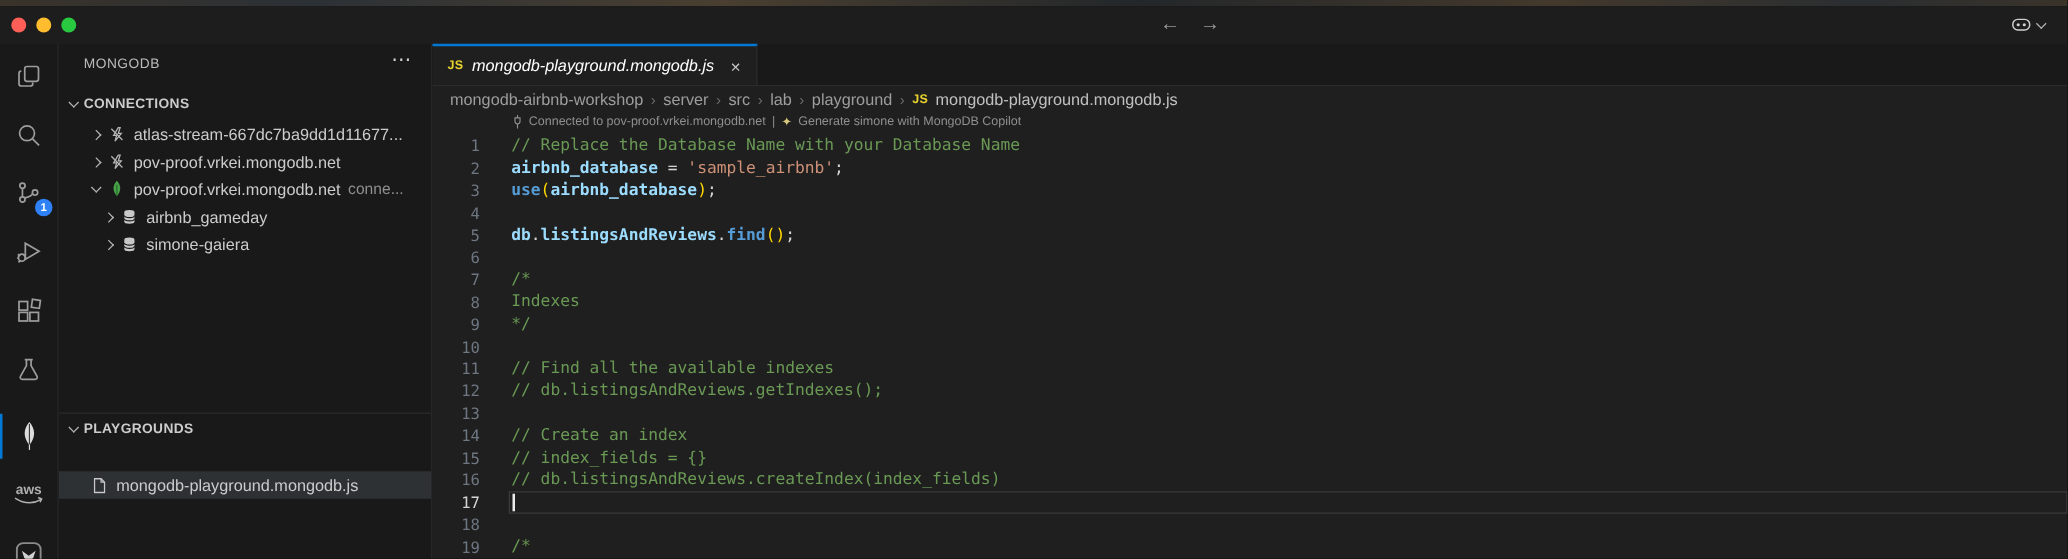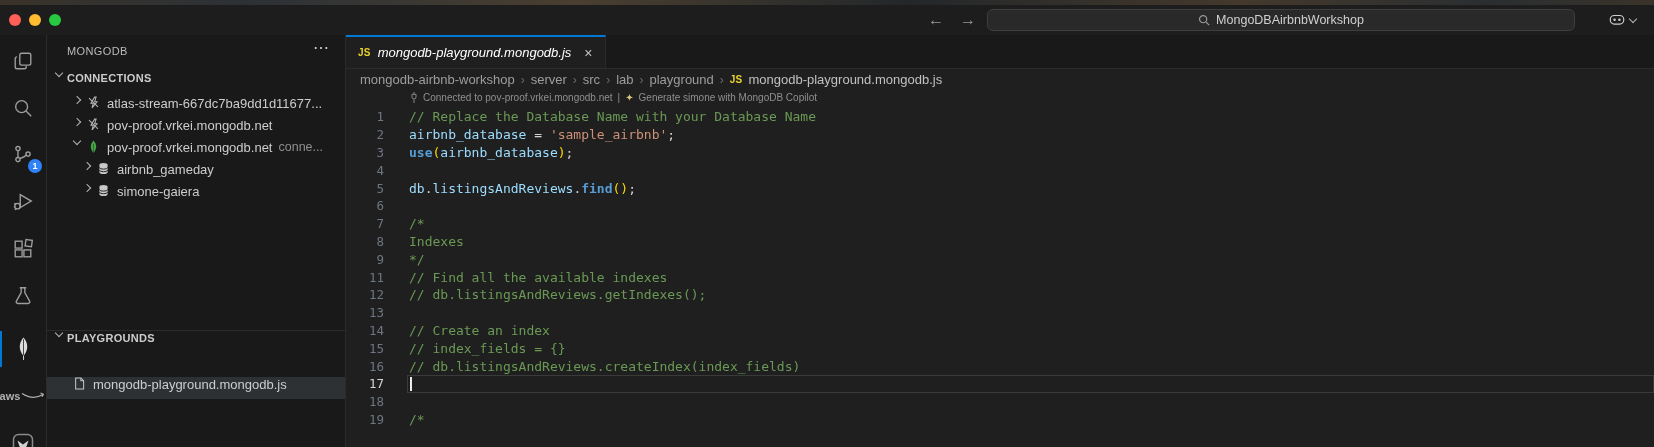--- a/index.html
+++ b/index.html
@@ -24,27 +24,27 @@
   .chev.down{transform:rotate(45deg);margin-top:-2px}
   
   .activitybar{position:absolute;left:0;top:35px;width:46px;bottom:0;background:#191919;
     border-right:1px solid #2b2b2b}
   .act-item{position:absolute;left:0;width:46px;height:42px;display:flex;align-items:center;
     justify-content:center;color:#9d9d9d}
   .act-item svg{stroke:#9d9d9d;fill:none;stroke-width:1.5}
   .act-item.active::before{content:"";position:absolute;left:0;top:3px;bottom:3px;width:2px;background:#0078d4}
   .badge{position:absolute;right:4px;bottom:3px;min-width:14px;height:14px;border-radius:8px;
     background:#2f81f7;color:#fff;font-size:9px;display:flex;align-items:center;justify-content:center;font-weight:700}
-  .aws-wrap{display:flex;flex-direction:row;align-items:center;color:#b0b0b0;font-size:11px;font-weight:700;line-height:10px}
+  .aws-wrap{display:flex;flex-direction:column;align-items:center;color:#b0b0b0;font-size:11px;font-weight:700;line-height:10px}
   
   .sidebar{position:absolute;left:47px;top:35px;width:298px;bottom:0;background:#191919;
     border-right:1px solid #2b2b2b;color:#cccccc;overflow:hidden}
   .sb-title{position:absolute;top:10px;left:20px;font-size:11px;color:#bbbbbb;letter-spacing:.4px}
   .sb-more{position:absolute;top:3px;right:16px;color:#cfcfcf;font-size:16px}
-  .sb-row{position:absolute;left:0;right:0;height:22px;display:flex;align-items:flex-start;font-size:13px;color:#cccccc;white-space:nowrap;overflow:hidden}
+  .sb-row{position:absolute;left:0;right:0;height:22px;display:flex;align-items:center;font-size:13px;color:#cccccc;white-space:nowrap;overflow:hidden}
   .sb-row .twisty{width:16px;display:flex;justify-content:center;flex:none}
   .sb-row .icon{width:16px;display:flex;justify-content:center;flex:none;margin-right:6px}
   .sb-hdr{font-weight:700;font-size:11px;letter-spacing:.3px}
   .sb-hdr .twisty{margin-left:4px}
   .suffix{color:#8f8f8f;margin-left:6px;font-size:12.5px}
   .sb-divider{position:absolute;top:295px;left:0;right:0;border-top:1px solid #2b2b2b}
   .sb-row.selected{background:#2e3134}
   
   .editor{position:absolute;left:346px;top:35px;right:0;bottom:0;background:#1f1f1f}
   .tabbar{position:absolute;top:0;left:0;right:0;height:33px;background:#191919;border-bottom:1px solid #2b2b2b}
@@ -61,48 +61,41 @@
   .codelens .lens-link{color:#8f8f8f}
   .sparkle{color:#d9c97c;font-size:10px}
   .code{position:absolute;top:73px;left:0;right:0;font-family:"DejaVu Sans Mono",monospace;font-size:13px}
   .cl{height:17.8px;display:flex;align-items:stretch}
   .ln{width:38px;text-align:right;color:#6e7681;font-size:12.5px;flex:none;align-self:center}
   .lc{margin-left:25px;flex:1;white-space:pre;display:flex;align-items:center}
   .cl.cur .ln{color:#d4d4d4}
   .cl.cur .lc{border:1px solid #3a3a3a;margin-left:23px;padding-left:1px;position:relative;box-sizing:border-box}
   .cl.cur .lc::before{content:"";position:absolute;left:2px;top:1px;bottom:1px;width:1.5px;background:#ececec}
   .t-comment{color:#6A9955}
-  .t-var{color:#9CDCFE;font-weight:400}
+  .t-var{color:#9CDCFE;font-weight:700}
   .t-str{color:#CE9178}
   .t-fn{color:#569CD6;font-weight:600}
   .t-punc{color:#d4d4d4}
   .t-paren{color:#ffd700}
 </style>
 </head>
 <body>
 
 <div class="desktop-strip"></div>
 
 <div class="titlebar">
   <div class="lights">
     <div class="light red"></div>
     <div class="light yellow"></div>
     <div class="light green"></div>
   </div>
   <div class="nav-arrows">
     <span>←</span>
     <span>→</span>
   </div>
-  <div class="searchbox">
-    <svg width="12" height="12" viewBox="0 0 14 14" style="stroke:#9a9a9a;fill:none;stroke-width:1.4">
-        <circle cx="6" cy="6" r="4.2"></circle>
-        <line x1="9.2" y1="9.2" x2="13" y2="13"></line>
-      </svg>
-    <span>MongoDBAirbnbWorkshop</span>
-  </div>
   <div class="copilot">
     <svg width="18" height="14" viewBox="0 0 20 14" style="stroke:#cfcfcf;fill:none;stroke-width:1.3">
       <rect x="2.5" y="2" width="15" height="9.5" rx="4.5"></rect>
       <circle cx="7.3" cy="6.8" r="1.4" fill="#cfcfcf" stroke="none"></circle>
       <circle cx="12.7" cy="6.8" r="1.4" fill="#cfcfcf" stroke="none"></circle>
     </svg>
     <span class="chev down"></span>
   </div>
 </div>
 
@@ -334,20 +327,24 @@
       </div>
       <div class="cl">
         <span class="ln">8</span>
         <span class="lc"><span class="t-comment">Indexes</span></span>
       </div>
       <div class="cl">
         <span class="ln">9</span>
         <span class="lc"><span class="t-comment">*/</span></span>
       </div>
       <div class="cl">
+        <span class="ln">10</span>
+        <span class="lc"></span>
+      </div>
+      <div class="cl">
         <span class="ln">11</span>
         <span class="lc"><span class="t-comment">// Find all the available indexes</span></span>
       </div>
       <div class="cl">
         <span class="ln">12</span>
         <span class="lc"><span class="t-comment">// db.listingsAndReviews.getIndexes();</span></span>
       </div>
       <div class="cl">
         <span class="ln">13</span>
         <span class="lc"></span>

